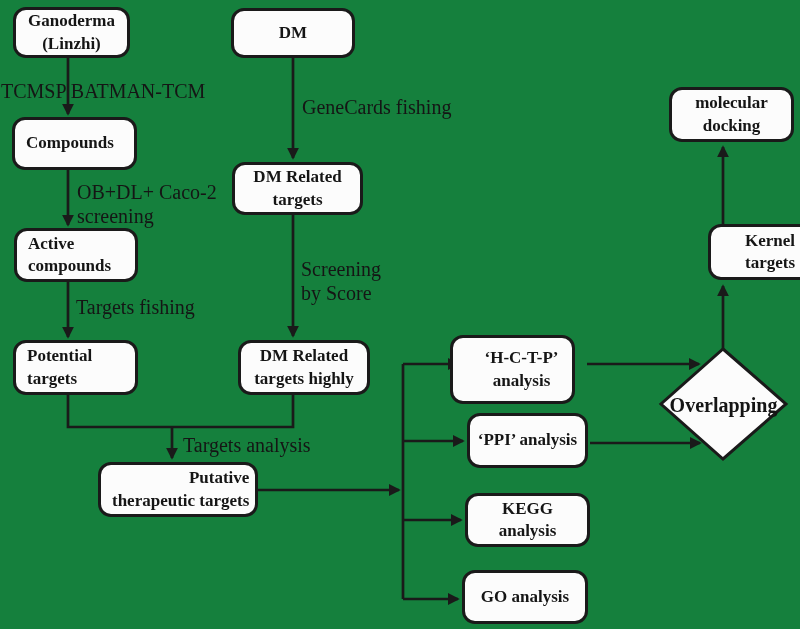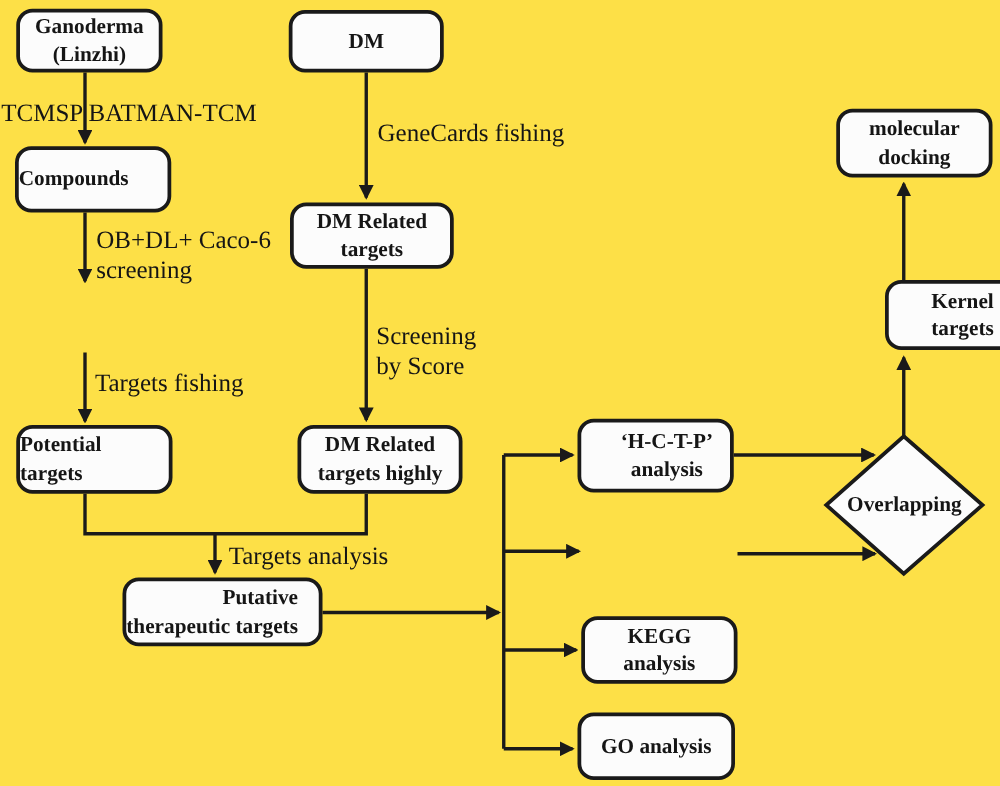--- a/index.html
+++ b/index.html
@@ -1,20 +1,20 @@
 <!DOCTYPE html>
 <html><head>
 <meta charset="utf-8">
 <style>
   html, body { margin: 0; padding: 0; }
   .stage {
     position: relative;
     width: 800px;
     height: 629px;
-    background: #fde047;
+    background: #15803d;
     color: #151515;
     font-family: "Liberation Serif", serif;
     overflow: hidden;
   }
   svg.wires {
     position: absolute;
     left: 0; top: 0;
     width: 800px; height: 629px;
   }
   svg.wires path, svg.wires polygon {
@@ -26,31 +26,31 @@
   .node {
     position: absolute;
     box-sizing: border-box;
     border: 3px solid #1a1a1a;
     border-radius: 13px;
     background: #fcfcfc;
     display: flex;
     align-items: center;
   }
   .node.center { justify-content: center; text-align: center; }
-  .node.left { justify-content: flex-start; text-align: left; }
+  .node.left { justify-content: flex-start; text-align: left; padding-left: 11px; }
   .nlabel {
     font-weight: bold;
     font-size: 17px;
     line-height: 1.3;
     white-space: pre;
   }
   .dlabel {
     position: absolute;
     font-weight: bold;
-    font-size: 17px;
+    font-size: 20px;
     text-align: center;
     white-space: pre;
   }
   .elabel {
     position: absolute;
     font-size: 20px;
     line-height: 1.2;
     white-space: pre;
   }
 </style>
@@ -86,20 +86,24 @@
     <path d="M723,224 V147" marker-end="url(#ah)"></path>
   </svg>
 
   <div class="node center" style="left:13px;top:7px;width:117px;height:51px;">
     <span class="nlabel">Ganoderma
 (Linzhi)</span>
   </div>
   <div class="node left" style="left:12px;top:117px;width:125px;height:53px;">
     <span class="nlabel">Compounds</span>
   </div>
+  <div class="node left" style="left:14px;top:228px;width:124px;height:54px;">
+    <span class="nlabel">Active
+compounds</span>
+  </div>
   <div class="node left" style="left:13px;top:340px;width:125px;height:55px;">
     <span class="nlabel">Potential
 targets</span>
   </div>
 
   <div class="node center" style="left:231px;top:8px;width:124px;height:50px;">
     <span class="nlabel">DM</span>
   </div>
   <div class="node center" style="left:232px;top:162px;width:131px;height:53px;">
     <span class="nlabel">DM Related
@@ -107,23 +111,26 @@
   </div>
   <div class="node center" style="left:238px;top:340px;width:132px;height:55px;">
     <span class="nlabel">DM Related
 targets highly</span>
   </div>
   <div class="node left" style="left:98px;top:462px;width:160px;height:55px;text-align:right;">
     <span class="nlabel">Putative
 therapeutic targets</span>
   </div>
 
-  <div class="node center" style="left:462px;top:335px;width:125px;height:59px;padding-left:18px;">
+  <div class="node center" style="left:450px;top:335px;width:125px;height:69px;padding-left:18px;">
     <span class="nlabel">‘H-C-T-P’
 analysis</span>
+  </div>
+  <div class="node center" style="left:467px;top:413px;width:121px;height:55px;">
+    <span class="nlabel">‘PPI’ analysis</span>
   </div>
   <div class="node center" style="left:465px;top:493px;width:125px;height:54px;">
     <span class="nlabel">KEGG
 analysis</span>
   </div>
   <div class="node center" style="left:462px;top:570px;width:126px;height:54px;">
     <span class="nlabel">GO analysis</span>
   </div>
 
   <div class="dlabel" style="left:661px;top:394px;width:125px;">Overlapping</div>
@@ -131,20 +138,20 @@
     <span class="nlabel">Kernel
 targets</span>
   </div>
   <div class="node center" style="left:669px;top:87px;width:125px;height:55px;">
     <span class="nlabel">molecular
 docking</span>
   </div>
 
   <div class="elabel" style="left:302px;top:95px;">GeneCards fishing</div>
   <div class="elabel" style="left:1px;top:79px;">TCMSP BATMAN-TCM</div>
-  <div class="elabel" style="left:77px;top:180px;">OB+DL+ Caco-6
+  <div class="elabel" style="left:77px;top:180px;">OB+DL+ Caco-2
 screening</div>
   <div class="elabel" style="left:76px;top:295px;text-align:center;">Targets fishing</div>
   <div class="elabel" style="left:301px;top:257px;">Screening
 by Score</div>
   <div class="elabel" style="left:183px;top:433px;">Targets analysis</div>
 
 </div>
 
 </body></html>

